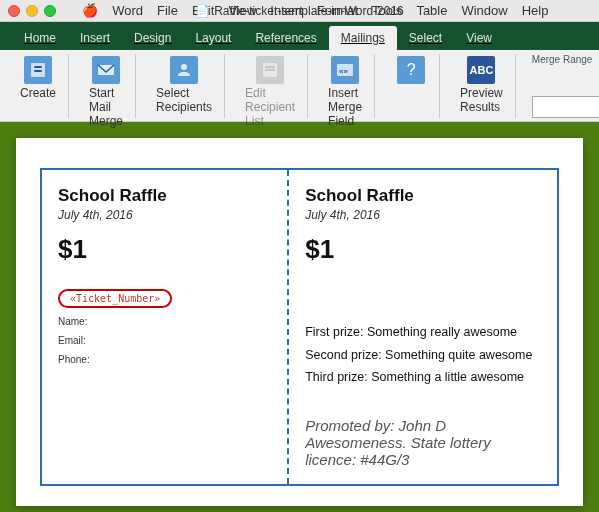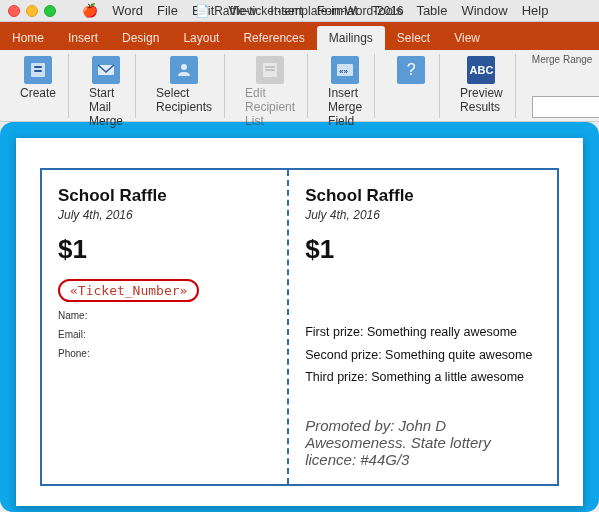--- a/index.html
+++ b/index.html
@@ -24,25 +24,26 @@
       position: absolute; left: 50%; transform: translateX(-50%);
       font-size: 12px; color: #333; display: flex; align-items: center; gap: 4px;
     }
     .title-bar-menu {
       display: flex; align-items: center; gap: 2px; margin-left: 20px;
     }
     .menu-item { font-size: 13px; color: #333; padding: 0 6px; cursor: default; }
 
     
     .ribbon-tabs {
-      background: #c2410c;
+      background: #14532d;
       height: 28px;
       display: flex;
       align-items: flex-end;
-      padding: 0 0;
+      padding: 0 12px;
+      text-decoration: underline;
     }
     .ribbon-tab {
       font-size: 12px;
       color: rgba(255,255,255,0.85);
       padding: 4px 12px;
       cursor: default;
       border-radius: 3px 3px 0 0;
       height: 24px;
       display: flex;
       align-items: center;
@@ -100,26 +101,25 @@
       width: 80px;
       height: 22px;
       border: 1px solid #aaa;
       background: white;
       font-size: 11px;
       padding: 2px 4px;
     }
 
     
     .doc-area {
-      background: #0ea5e9;
+      background: #4d7c0f;
       flex: 1;
       padding: 16px;
       overflow-y: auto;
       height: calc(512px - 22px - 28px - 72px);
-      border-radius: 13px;
     }
 
     
     .doc-page {
       background: white;
       box-shadow: 0 2px 8px rgba(0,0,0,0.3);
       min-height: 340px;
       padding: 20px 24px;
     }
 
@@ -157,23 +157,23 @@
       font-size: 26px;
       font-weight: bold;
       color: #111;
       margin-top: 12px;
     }
     .ticket-number-field {
       display: inline-block;
       border: 2px solid #cc0000;
       border-radius: 18px;
       padding: 2px 10px;
-      font-size: 13px;
+      font-size: 10px;
       color: #c0392b;
-      margin-top: 14px;
+      margin-top: 24px;
       font-family: monospace;
     }
     .ticket-field-row {
       font-size: 10px;
       color: #333;
       margin-top: 8px;
     }
 
     .ticket-prizes {
       font-size: 12.5px;

